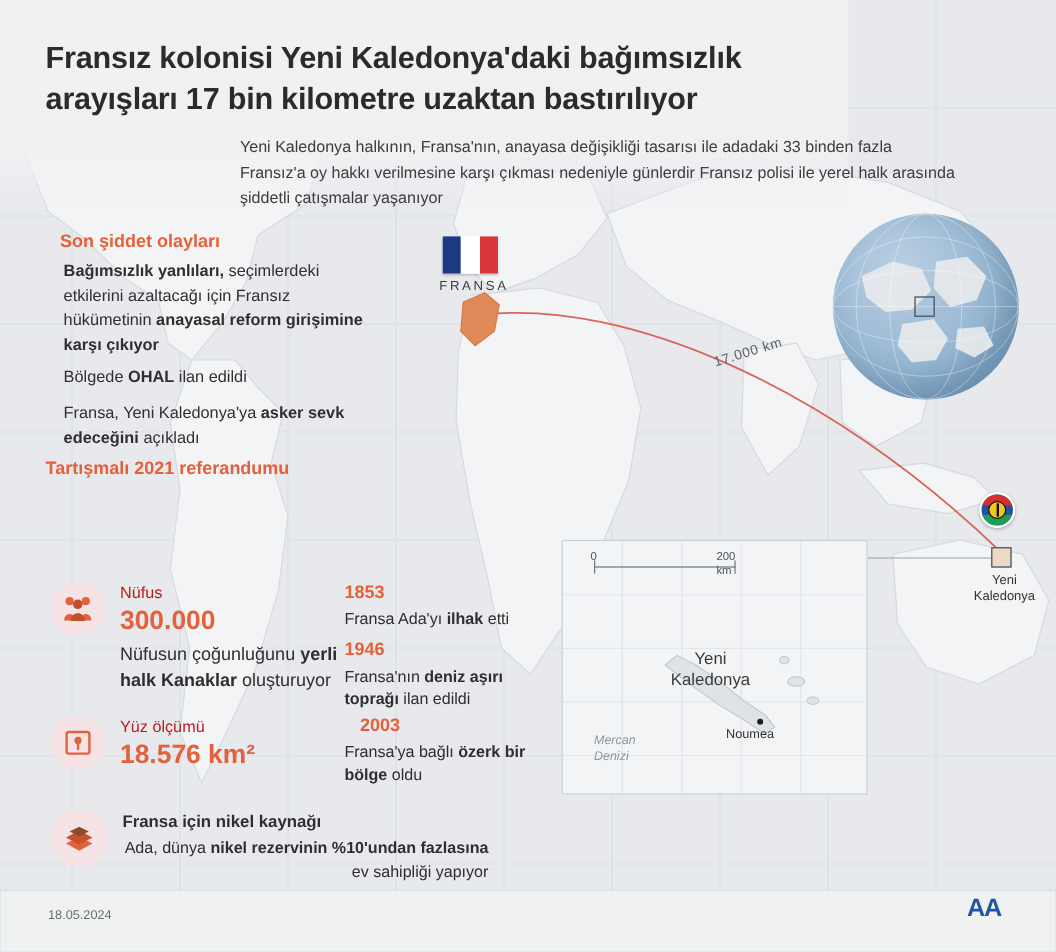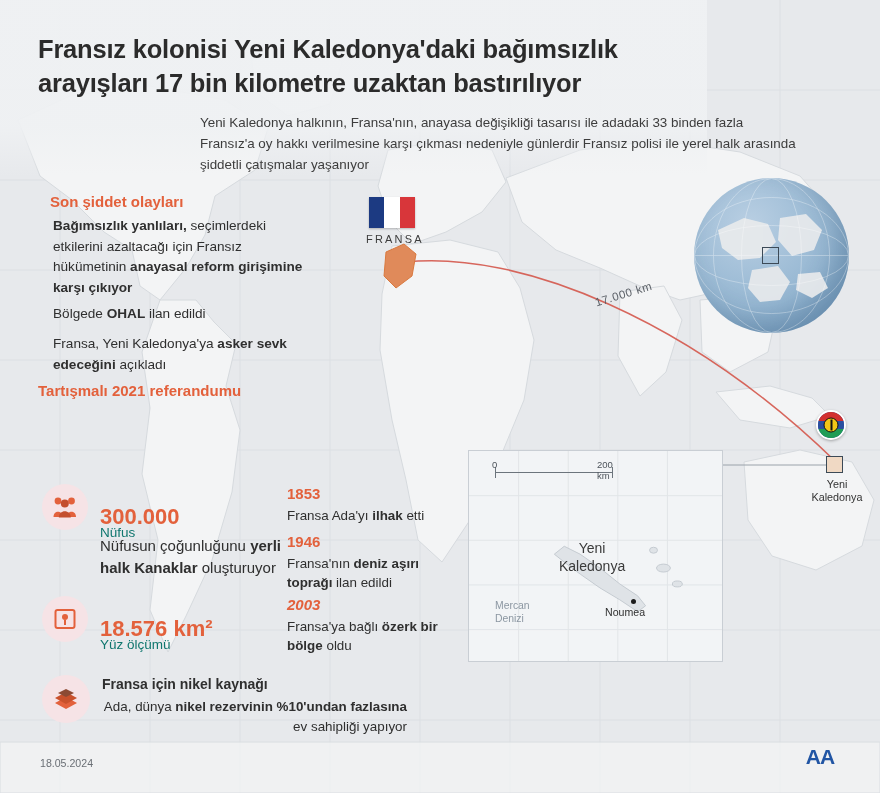--- a/index.html
+++ b/index.html
@@ -54,21 +54,21 @@
   #ohal { left: 53px; top: 304px; width: 255px; }
   #troops { left: 53px; top: 334px; width: 255px; }
   #ref-head { left: 38px; top: 382px; }
   #ref-body { left: 53px; top: 406px; width: 280px; }
 
   
   .stat-icon {
     position: absolute; width: 46px; height: 46px; border-radius: 50%;
     background: #f6e3e6; display: flex; align-items: center; justify-content: center;
   }
-  .stat-label { position: absolute; font-size: 13.5px; color: #0f766e; margin-top: 39px; }
+  .stat-label { position: absolute; font-size: 13.5px; color: #b91c1c; }
   .stat-value { position: absolute; font-size: 22px; font-weight: bold; color: #e3613c; }
   .stat-sub { position: absolute; font-size: 15px; color: #2f2f2f; line-height: 1.45; width: 200px; }
 
   #pop-icon { left: 42px; top: 484px; }
   #pop-label { left: 100px; top: 486px; }
   #pop-value { left: 100px; top: 504px; }
   #pop-sub { left: 100px; top: 535px; }
 
   #area-icon { left: 42px; top: 596px; }
   #area-label { left: 100px; top: 598px; }
@@ -78,21 +78,21 @@
   #nickel-title { position: absolute; left: 102px; top: 676px; font-size: 14px; font-weight: bold; color: #2f2f2f; }
   #nickel-body { position: absolute; left: 102px; top: 697px; width: 305px; font-size: 13.4px; color: #2f2f2f; line-height: 1.5; text-align: right; }
 
   
   .tl-year { position: absolute; font-size: 15px; font-weight: bold; color: #e3613c; }
   .tl-text { position: absolute; font-size: 13.4px; color: #2f2f2f; width: 175px; line-height: 1.45; }
   #y1853 { left: 287px; top: 485px; }
   #t1853 { left: 287px; top: 506px; }
   #y1946 { left: 287px; top: 533px; }
   #t1946 { left: 287px; top: 554px; }
-  #y2003 { left: 287px; top: 596px; font-style: italic; }
+  #y2003 { left: 300px; top: 596px; }
   #t2003 { left: 287px; top: 617px; }
 
   
   .globe {
     position: absolute; left: 694px; top: 178px; width: 155px; height: 155px;
     border-radius: 50%;
     background: radial-gradient(circle at 36% 30%, #b9cfe3 0%, #96b7d2 55%, #7ba3c4 80%, #6f98bb 100%);
     box-shadow: inset -12px -12px 26px rgba(40,70,100,0.22);
     overflow: hidden;
   }
@@ -112,21 +112,21 @@
     text-align: center; line-height: 1.3;
   }
   .scale-bar {
     position: absolute; left: 26px; top: 12px; width: 118px; height: 14px;
   }
   .scale-line { position: absolute; top: 9px; left: 0; width: 118px; height: 1.4px; background: #6c747c; }
   .scale-tick { position: absolute; top: 4px; width: 1.4px; height: 11px; background: #6c747c; }
   .scale-lbl { position: absolute; font-size: 9.5px; color: #4d545b; top: -4px; }
   .noumea-dot { position: absolute; left: 162px; top: 148px; width: 5px; height: 5px; border-radius: 50%; background: #1d1d1d; }
   .noumea-lbl { position: absolute; left: 136px; top: 155px; font-size: 10.6px; color: #2f2f2f; }
-  .sea-lbl { position: absolute; left: 26px; top: 148px; font-size: 10.4px; color: #8c97a2; line-height: 1.25; }
+  .sea-lbl { position: absolute; left: 26px; top: 160px; font-size: 10.4px; color: #8c97a2; font-style: italic; line-height: 1.25; }
 
   
   .flag {
     position: absolute; left: 369px; top: 197px; width: 46px; height: 31px;
     display: flex; box-shadow: 0 1px 2px rgba(0,0,0,0.25);
   }
   .flag i { display: block; height: 100%; flex: 1; }
   .flag .b { background: #1c3a82; }
   .flag .w { background: #ffffff; }
   .flag .r { background: #d8363a; }

